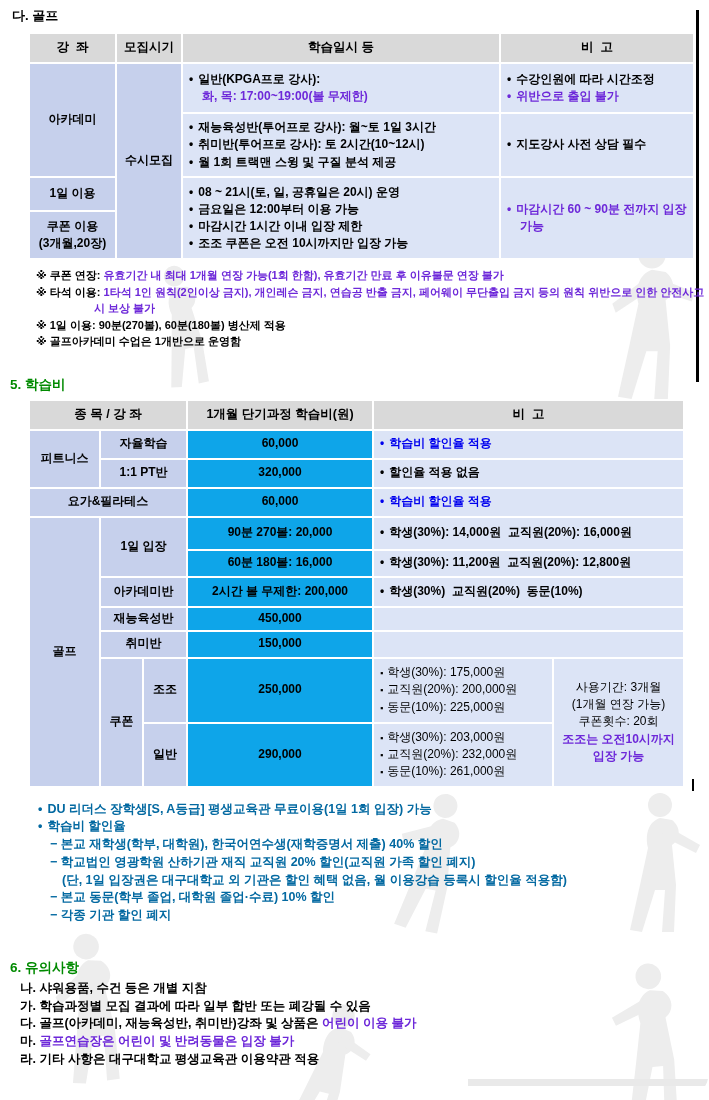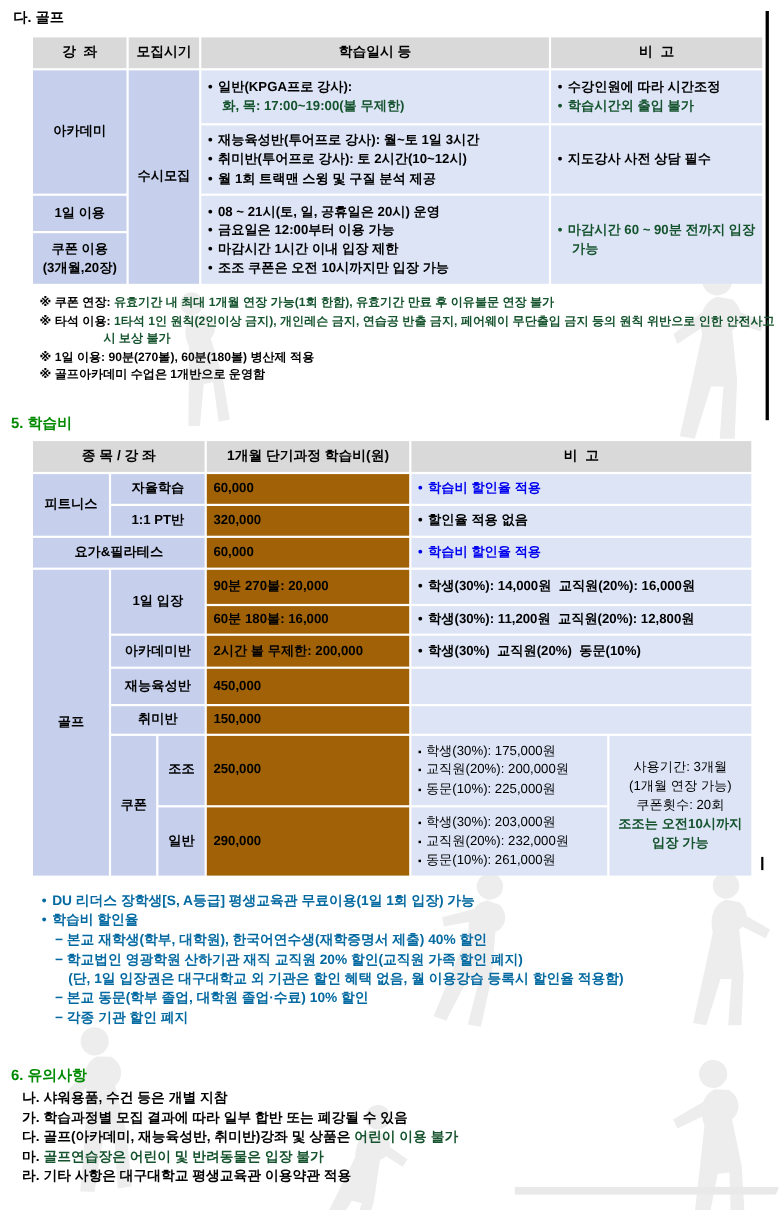--- a/index.html
+++ b/index.html
@@ -16,30 +16,30 @@
   .sec{font-size:13.5px;font-weight:bold;color:#008a00;}
   .sec5{margin:26px 0 5px 10px;}
   .sec6{margin:34px 0 3px 10px;}
 
   table.t{border-collapse:separate;border-spacing:2px;table-layout:fixed;
           font-size:12px;font-weight:bold;color:#000;margin-left:28px;}
   table.t td{vertical-align:middle;padding:2px 6px;line-height:1.42;word-break:keep-all;overflow:hidden;}
   tr.hd td{background:#d9d9d9;text-align:center;font-size:12.5px;padding:2px 2px;}
   td.cA{background:#c6d0ec;text-align:center;}
   td.cB{background:#dce4f6;text-align:left;}
-  td.price{background:#a16207;text-align:left;padding-right:8px;}
+  td.price{background:#0ea5e9;text-align:center;padding-right:8px;}
   td.note{background:#dce4f6;text-align:left;}
   td.usage{background:#dce4f6;text-align:center;font-weight:normal;line-height:1.55;}
 
   .bl{padding-left:13px;text-indent:-13px;}
   .bl::before{content:"•";margin-right:5px;}
   .sq{padding-left:11px;text-indent:-11px;font-weight:normal;}
   .sq::before{content:"▪";margin-right:4px;font-size:9px;}
   .cont{padding-left:13px;}
-  .red{color:#14532d;}
+  .red{color:#6d28d9;}
   .blue{color:#0000ee;}
 
   .notes{margin:7px 0 0 36px;}
   .nt{font-size:11px;font-weight:bold;line-height:1.5;padding-left:58px;text-indent:-58px;margin:0;color:#000;}
 
   .disc{margin:13px 0 0 38px;}
   .dline{font-size:12.5px;font-weight:bold;line-height:1.42;color:#0369a1;}
   .dline.bullet{padding-left:12px;text-indent:-12px;}
   .dline.bullet::before{content:"•";margin-right:5px;}
   .dsub{margin-left:12px;}
@@ -115,21 +115,21 @@
       </tr>
       <tr style="height:48px">
         <td class="cA" rowspan="2">아카데미</td>
         <td class="cA" rowspan="4">수시모집</td>
         <td class="cB">
           <div class="bl">일반(KPGA프로 강사):</div>
           <div class="cont red">화, 목: 17:00~19:00(볼 무제한)</div>
         </td>
         <td class="cB">
           <div class="bl">수강인원에 따라 시간조정</div>
-          <div class="bl red">학습시간외 출입 불가</div>
+          <div class="bl red">위반으로 출입 불가</div>
         </td>
       </tr>
       <tr style="height:62px">
         <td class="cB">
           <div class="bl">재능육성반(투어프로 강사): 월~토 1일 3시간</div>
           <div class="bl">취미반(투어프로 강사): 토 2시간(10~12시)</div>
           <div class="bl">월 1회 트랙맨 스윙 및 구질 분석 제공</div>
         </td>
         <td class="cB">
           <div class="bl">지도강사 사전 상담 필수</div>
@@ -216,21 +216,21 @@
               <div class="bl">학생(30%): 11,200원&nbsp;&nbsp;교직원(20%): 12,800원</div>
             </td>
       </tr>
       <tr style="height:28px">
         <td class="cA" colspan="2">아카데미반</td>
         <td class="price">2시간 볼 무제한: 200,000</td>
         <td class="note" colspan="2">
               <div class="bl">학생(30%)&nbsp;&nbsp;교직원(20%)&nbsp;&nbsp;동문(10%)</div>
             </td>
       </tr>
-      <tr style="height:32px">
+      <tr style="height:22px">
         <td class="cA" colspan="2">재능육성반</td>
         <td class="price">450,000</td>
         <td class="note" colspan="2"></td>
       </tr>
       <tr style="height:25px">
         <td class="cA" colspan="2">취미반</td>
         <td class="price">150,000</td>
         <td class="note" colspan="2"></td>
       </tr>
       <tr style="height:63px">

